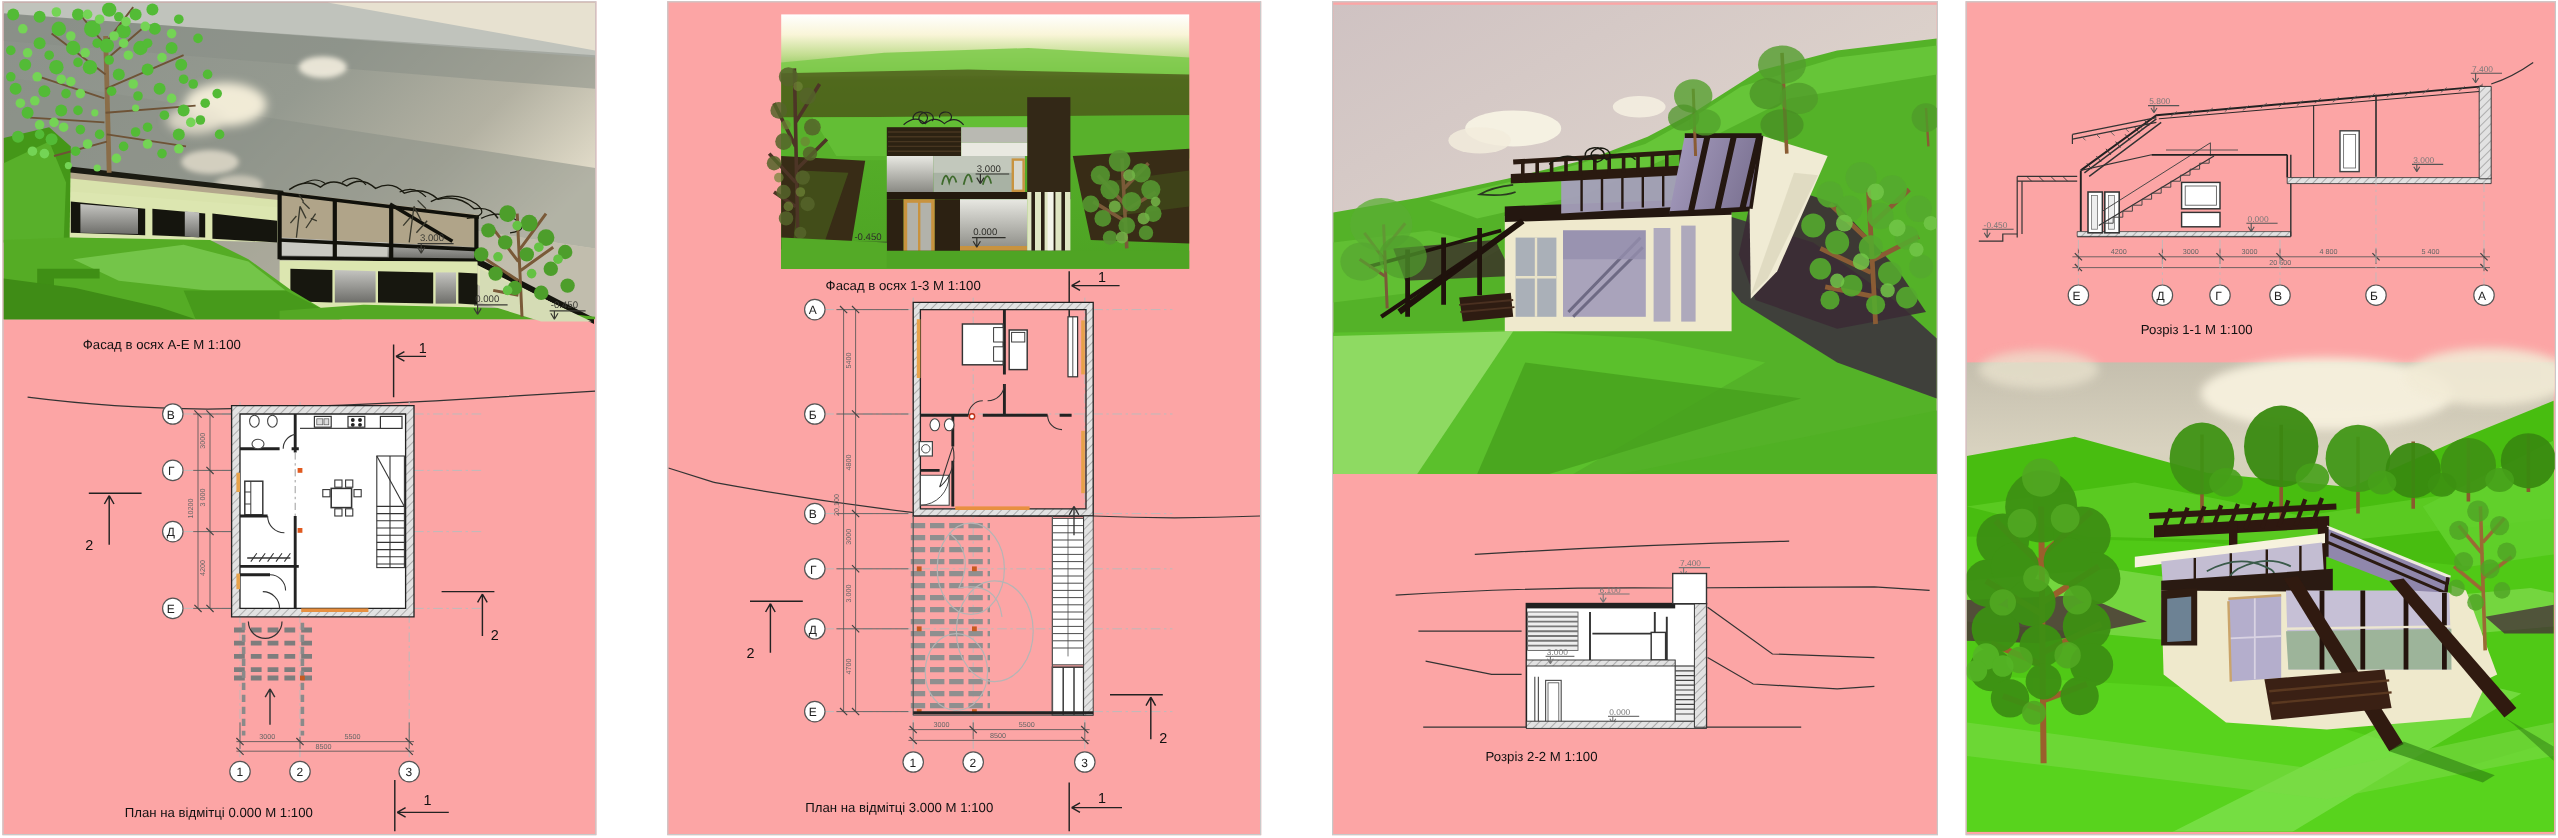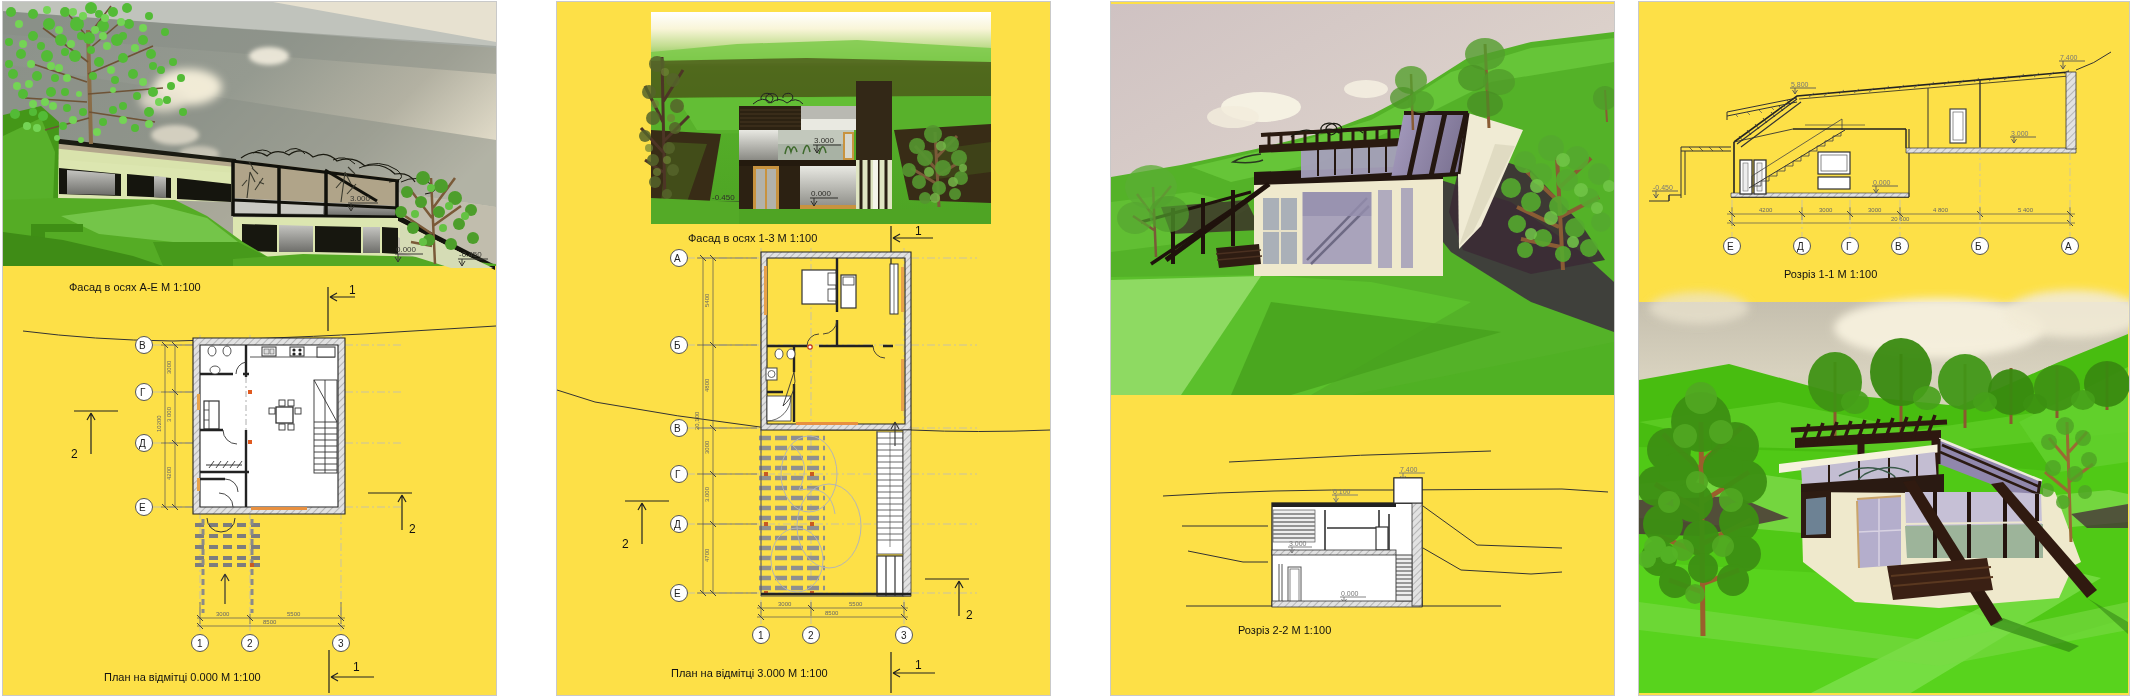--- a/index.html
+++ b/index.html
@@ -1,17 +1,17 @@
 <!DOCTYPE html>
 <html><head>
 <meta charset="utf-8">
 <style>
 html,body{margin:0;padding:0;background:#ffffff;width:2132px;height:698px;overflow:hidden;
 font-family:"Liberation Sans",sans-serif;}
-.panel{position:absolute;background:#fde047;border:1px solid #c9c9c9;}
+.panel{position:absolute;background:#fca5a5;border:1px solid #c9c9c9;}
 svg{display:block;}
 </style>
 </head>
 <body>
 
 <div class="panel" style="left:2px;top:1px;width:495px;height:695px;box-sizing:border-box;">
 <svg width="493" height="691" viewBox="0 0 493 691" id="p1">
 <defs>
 <linearGradient id="sky1" x1="0" y1="0" x2="1" y2="0.55">
 <stop offset="0" stop-color="#8b918a"></stop>

